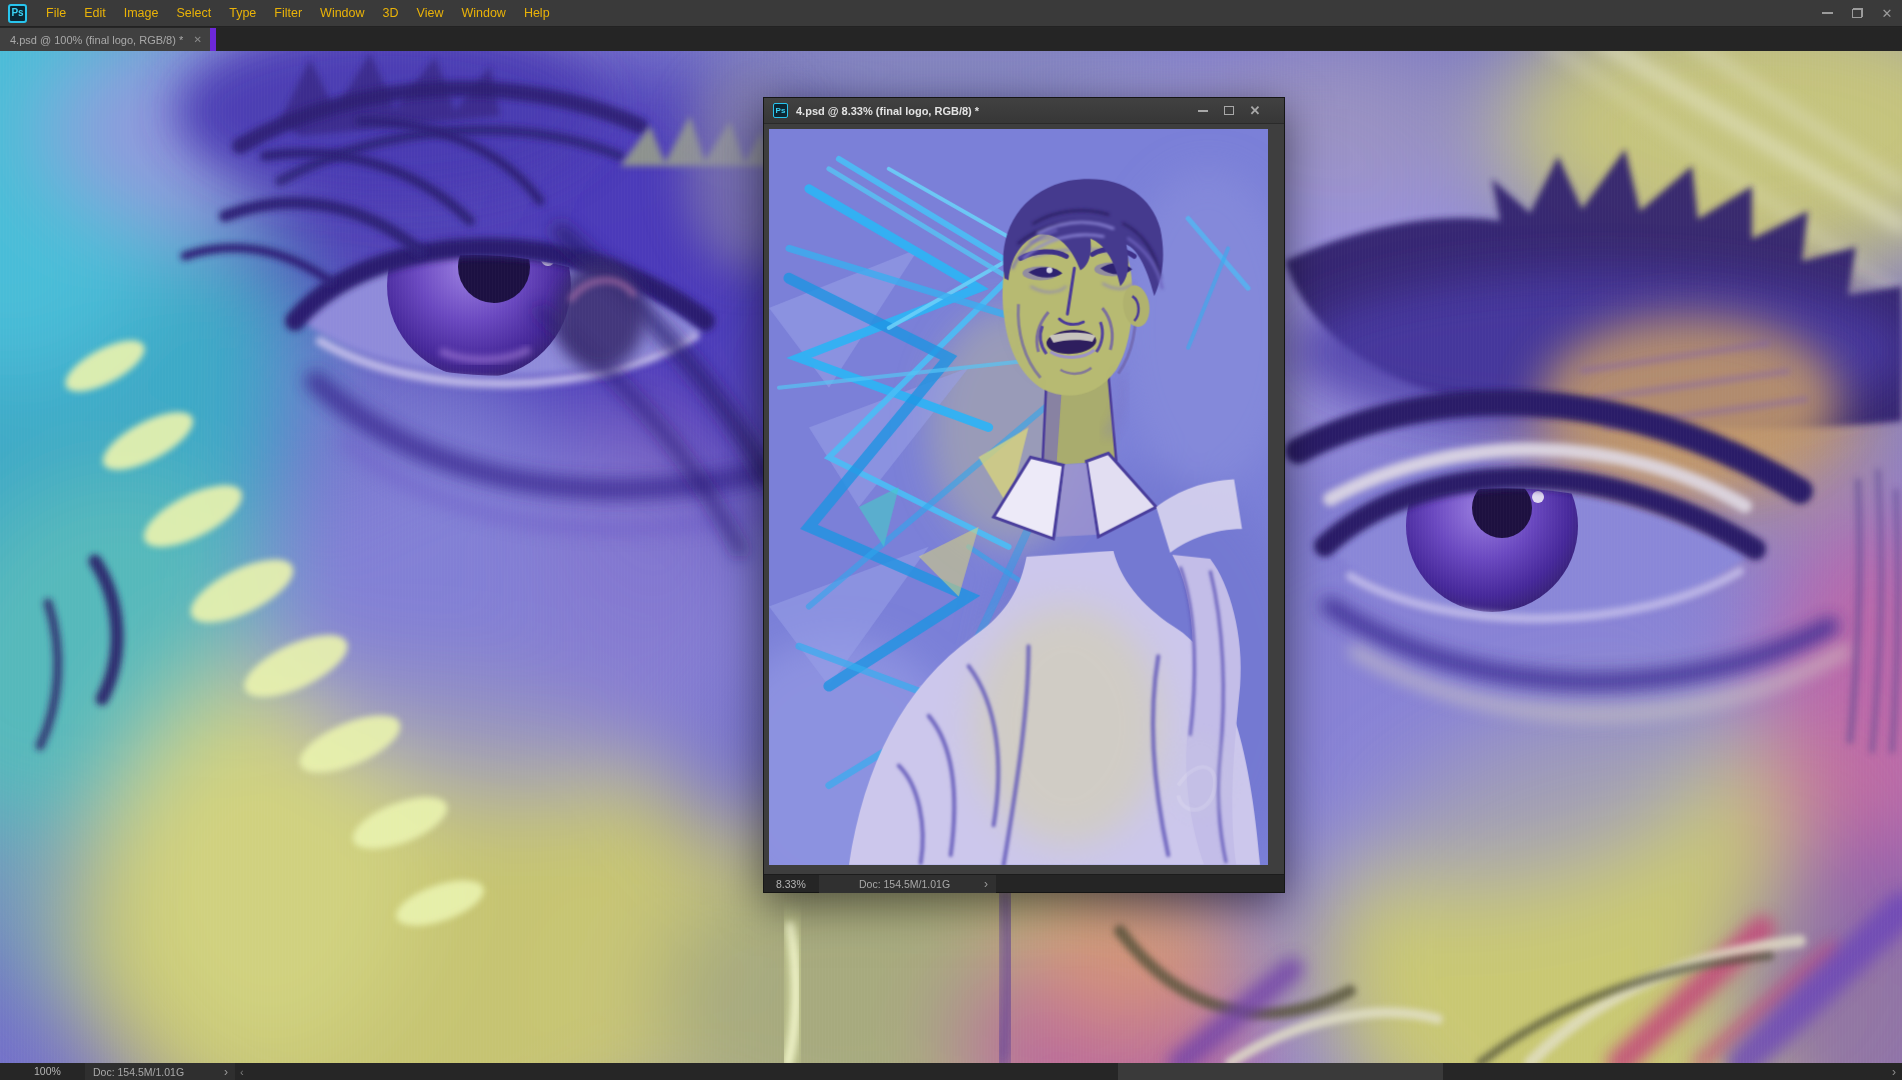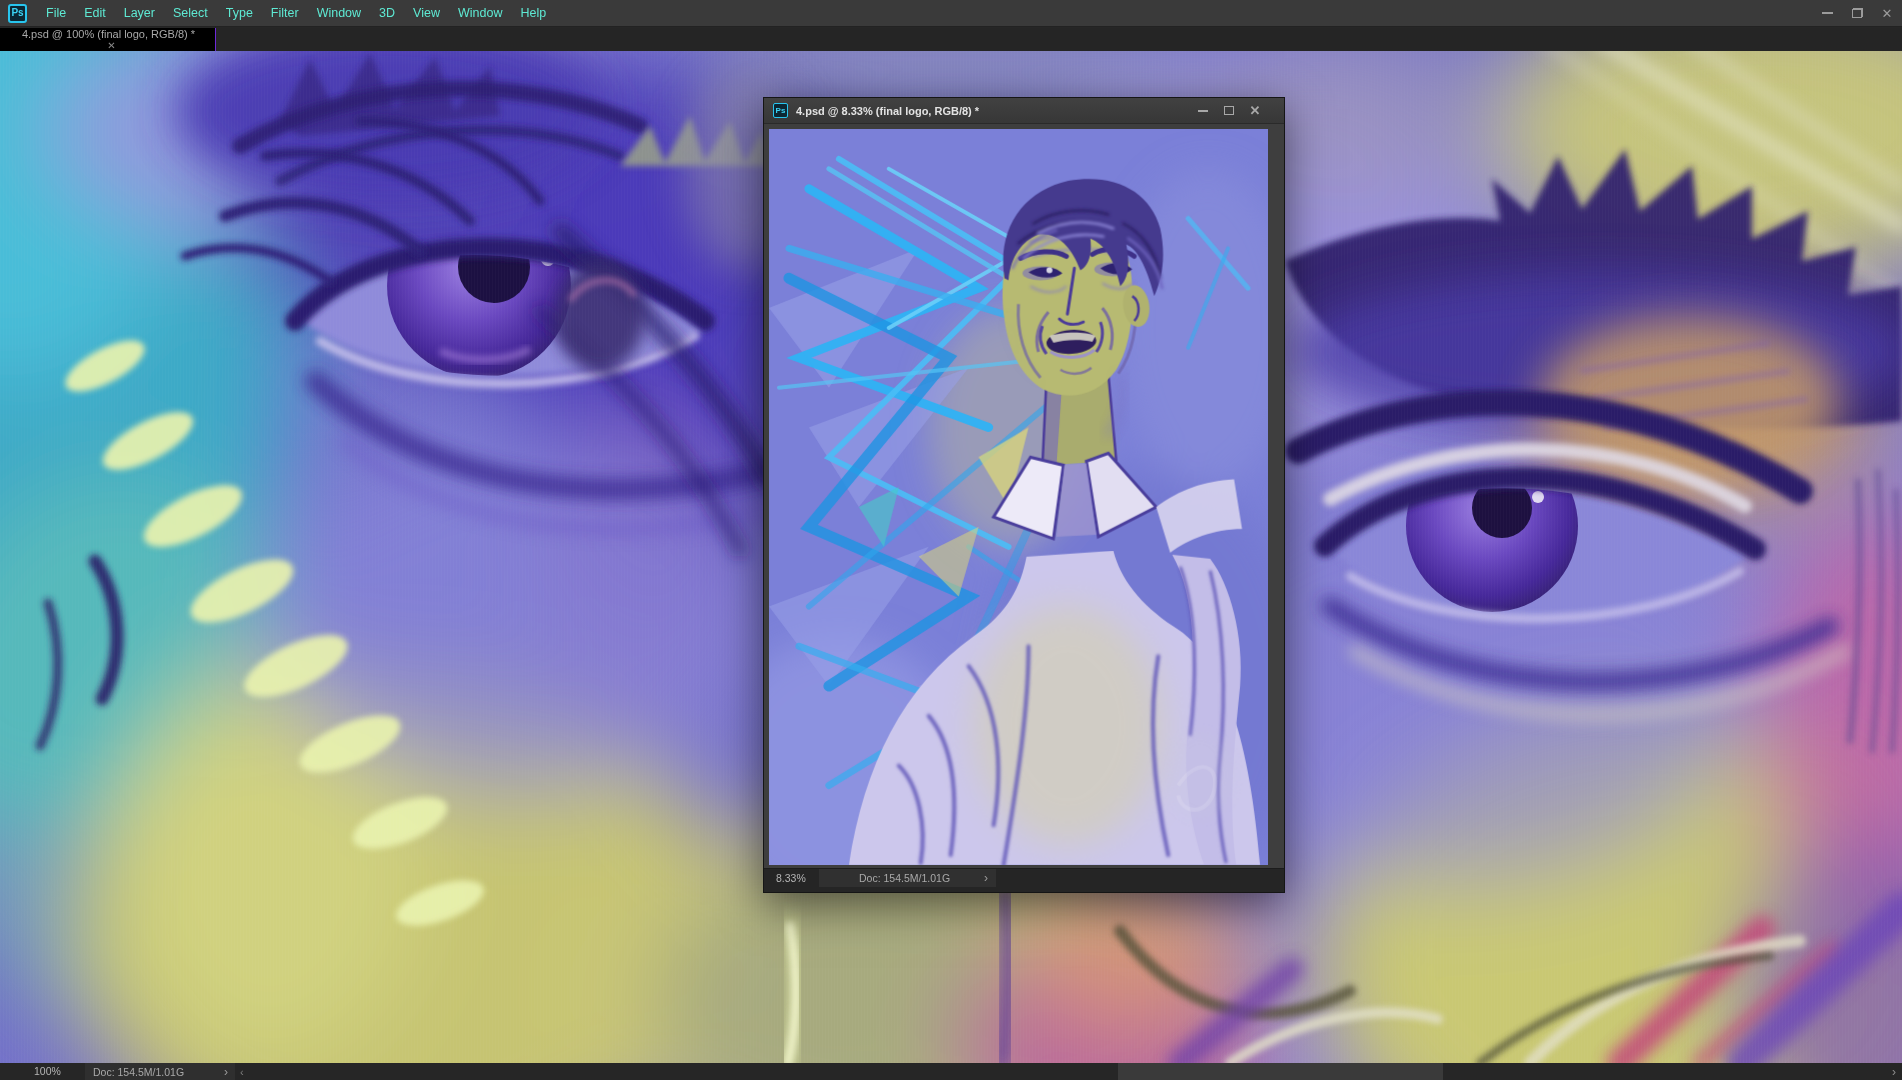--- a/index.html
+++ b/index.html
@@ -6,36 +6,36 @@
   html,body { width:1902px; height:1080px; overflow:hidden; background:#262626;
     font-family:"Liberation Sans", sans-serif; -webkit-font-smoothing:antialiased; }
   .app { position:relative; width:1902px; height:1080px; background:#262626;text-decoration:underline; }
 
   
   .menubar { position:absolute; left:0; top:0; width:1902px; height:27px;
     background:#3a3a3a; border-bottom:1px solid #222; display:flex; align-items:center; z-index:40; }
   .ps-logo { width:19px; height:19px; margin-left:8px; margin-right:10px; border-radius:3px;
     background:#0c2733; border:2px solid #28c5ee; color:#3bd2f4; font-size:10px; font-weight:bold;
     display:flex; align-items:center; justify-content:center; line-height:1; }
-  .menu-item { color:#5eead4; font-size:12.5px; padding:0 9px; height:27px; display:flex;
+  .menu-item { color:#eab308; font-size:12.5px; padding:0 9px; height:27px; display:flex;
     align-items:center; cursor:default; }
   .win-controls { margin-left:auto; display:flex; align-items:center; height:27px; }
   .wc-btn { width:30px; height:27px; display:flex; align-items:center; justify-content:center;
     color:#9b9b9b; font-size:13px; }
   .wc-min-glyph { width:11px; height:2px; background:#9b9b9b; display:block; }
   .wc-restore-glyph { position:relative; width:11px; height:10px; display:block; }
   .wc-restore-glyph::before { content:""; position:absolute; right:0; top:0; width:8px; height:7px; border:1px solid #9b9b9b; }
   .wc-restore-glyph::after { content:""; position:absolute; left:0; bottom:0; width:8px; height:7px; border:1px solid #9b9b9b; background:#3a3a3a; }
   .wc-close { font-size:13px; }
 
   
   .tabbar { position:absolute; left:0; top:28px; width:1902px; height:23px; background:#252525;
     display:flex; z-index:40; }
-  .tab { width:216px; height:23px; background:#000000; border-right:1px solid #6d28d9;
-    display:flex; align-items:center; padding:0 8px 0 10px;flex-direction:column; }
+  .tab { width:216px; height:23px; background:#404040; border-right:6px solid #6d28d9;
+    display:flex; align-items:center; padding:0 8px 0 10px; }
   .tab-title { color:#a9a9a9; font-size:11px; white-space:nowrap; overflow:hidden; flex:1; }
   .tab-close { color:#8a8a8a; font-size:10px; margin-left:6px; line-height:1; }
 
   
   .canvas { position:absolute; left:0; top:51px; width:1902px; height:1012px; overflow:hidden; background:#7a7ad2; }
   .canvas svg.art { position:absolute; left:0; top:0; }
   .canvas::after { content:""; position:absolute; inset:0; pointer-events:none;
     background:repeating-linear-gradient(90deg, rgba(255,255,255,.022) 0 1px, transparent 1px 3px); }
 
   
@@ -50,21 +50,21 @@
     display:flex; align-items:center; justify-content:center; line-height:1; }
   .fw-title { color:#e3e3e3; font-size:11px; font-weight:bold; white-space:nowrap; }
   .fw-controls { margin-left:auto; display:flex; align-items:center; height:26px; padding-right:16px; }
   .fw-btn { width:26px; height:26px; display:flex; align-items:center; justify-content:center; color:#a8a8a8; }
   .fw-min-glyph { width:10px; height:2px; background:#a8a8a8; display:block; }
   .fw-max-glyph { width:10px; height:9px; border:1.5px solid #a8a8a8; display:block; }
   .fw-close { font-size:13px; font-weight:bold; }
   .fw-body { position:absolute; left:0; top:26px; right:0; bottom:18px; background:#3e3e3e; }
   .fw-img { position:absolute; left:5px; top:5px; right:16px; bottom:9px; overflow:hidden; background:#7b80d8; }
   .fw-img svg { display:block; width:100%; height:100%; }
-  .fw-statusbar { position:absolute; left:0; bottom:0; right:0; height:24px; background:#252525;
+  .fw-statusbar { position:absolute; left:0; bottom:0; right:0; height:18px; background:#252525;
     border-top:1px solid #1c1c1c; }
   .fw-zoom { position:absolute; left:12px; top:0; height:18px; display:flex; align-items:center;
     color:#b5b5b5; font-size:10.5px; }
   .fw-docpanel { position:absolute; left:55px; top:0; width:177px; height:18px; background:#303030;
     display:flex; align-items:center; }
   .fw-doc { color:#a9a9a9; font-size:10.5px; margin-left:40px; white-space:nowrap; }
   .fw-chevron { margin-left:auto; margin-right:8px; color:#9a9a9a; font-size:12px; }
 
   
   .statusbar { position:absolute; left:0; top:1063px; width:1902px; height:17px; background:#262626; z-index:40; }
@@ -82,21 +82,21 @@
 </style>
 </head>
 <body>
 
 <div class="app">
 
   <header class="menubar">
     <div class="ps-logo">Ps</div>
     <div class="menu-item">File</div>
     <div class="menu-item">Edit</div>
-    <div class="menu-item">Layer</div>
+    <div class="menu-item">Image</div>
     <div class="menu-item">Select</div>
     <div class="menu-item">Type</div>
     <div class="menu-item">Filter</div>
     <div class="menu-item">Window</div>
     <div class="menu-item">3D</div>
     <div class="menu-item">View</div>
     <div class="menu-item">Window</div>
     <div class="menu-item">Help</div>
     <div class="win-controls">
       <div class="wc-btn">

